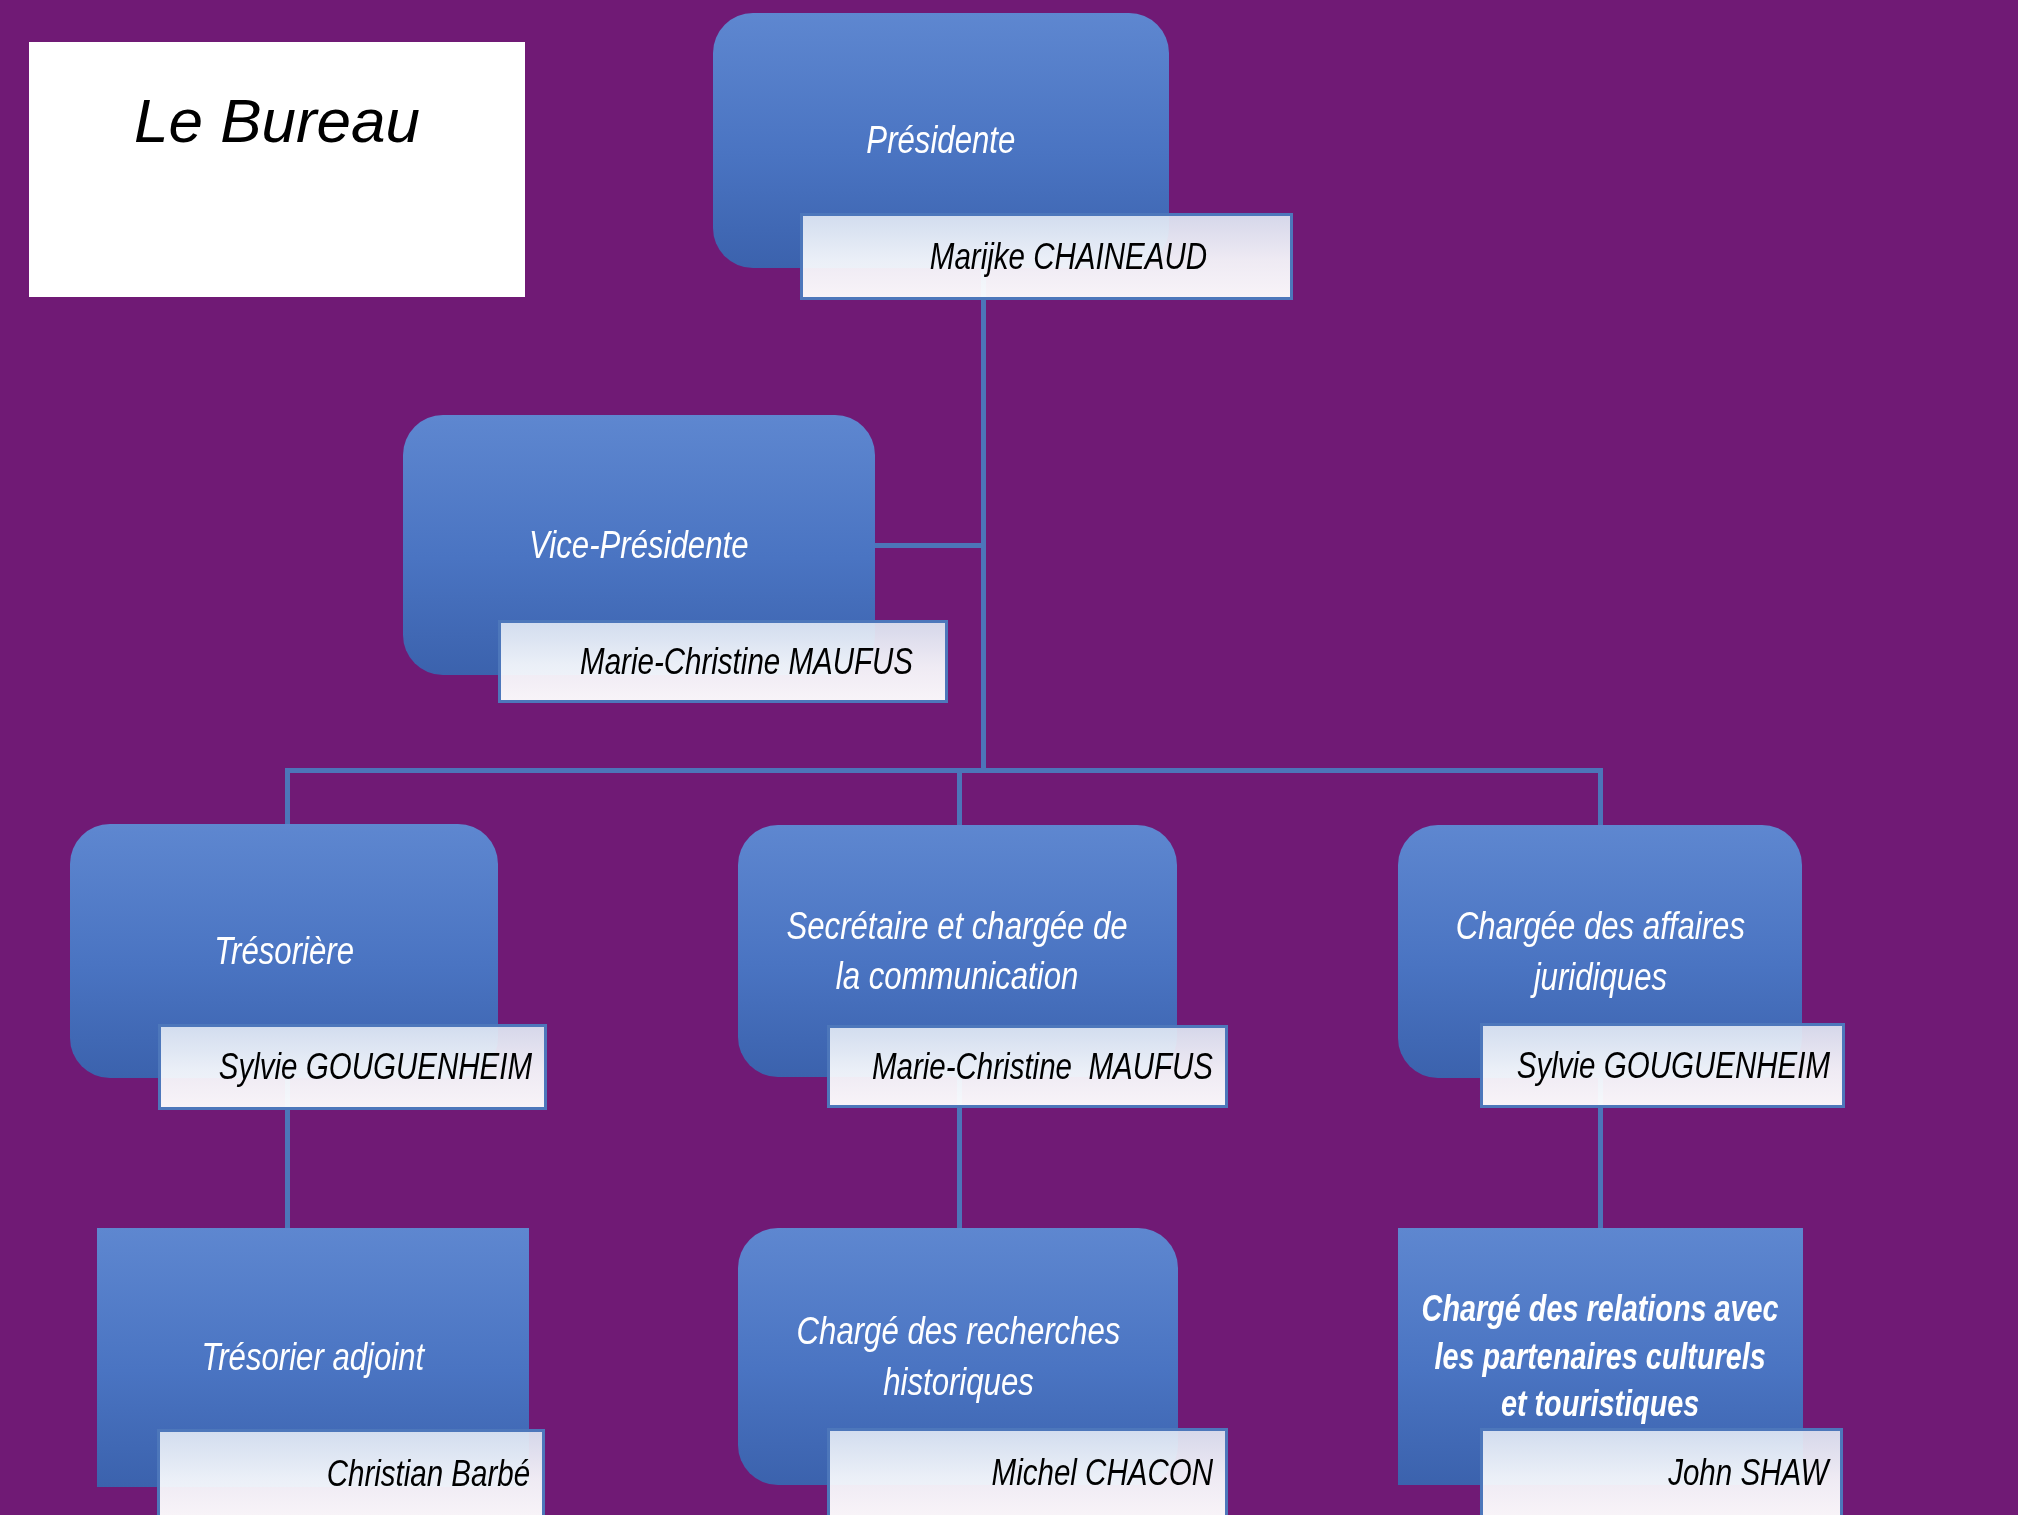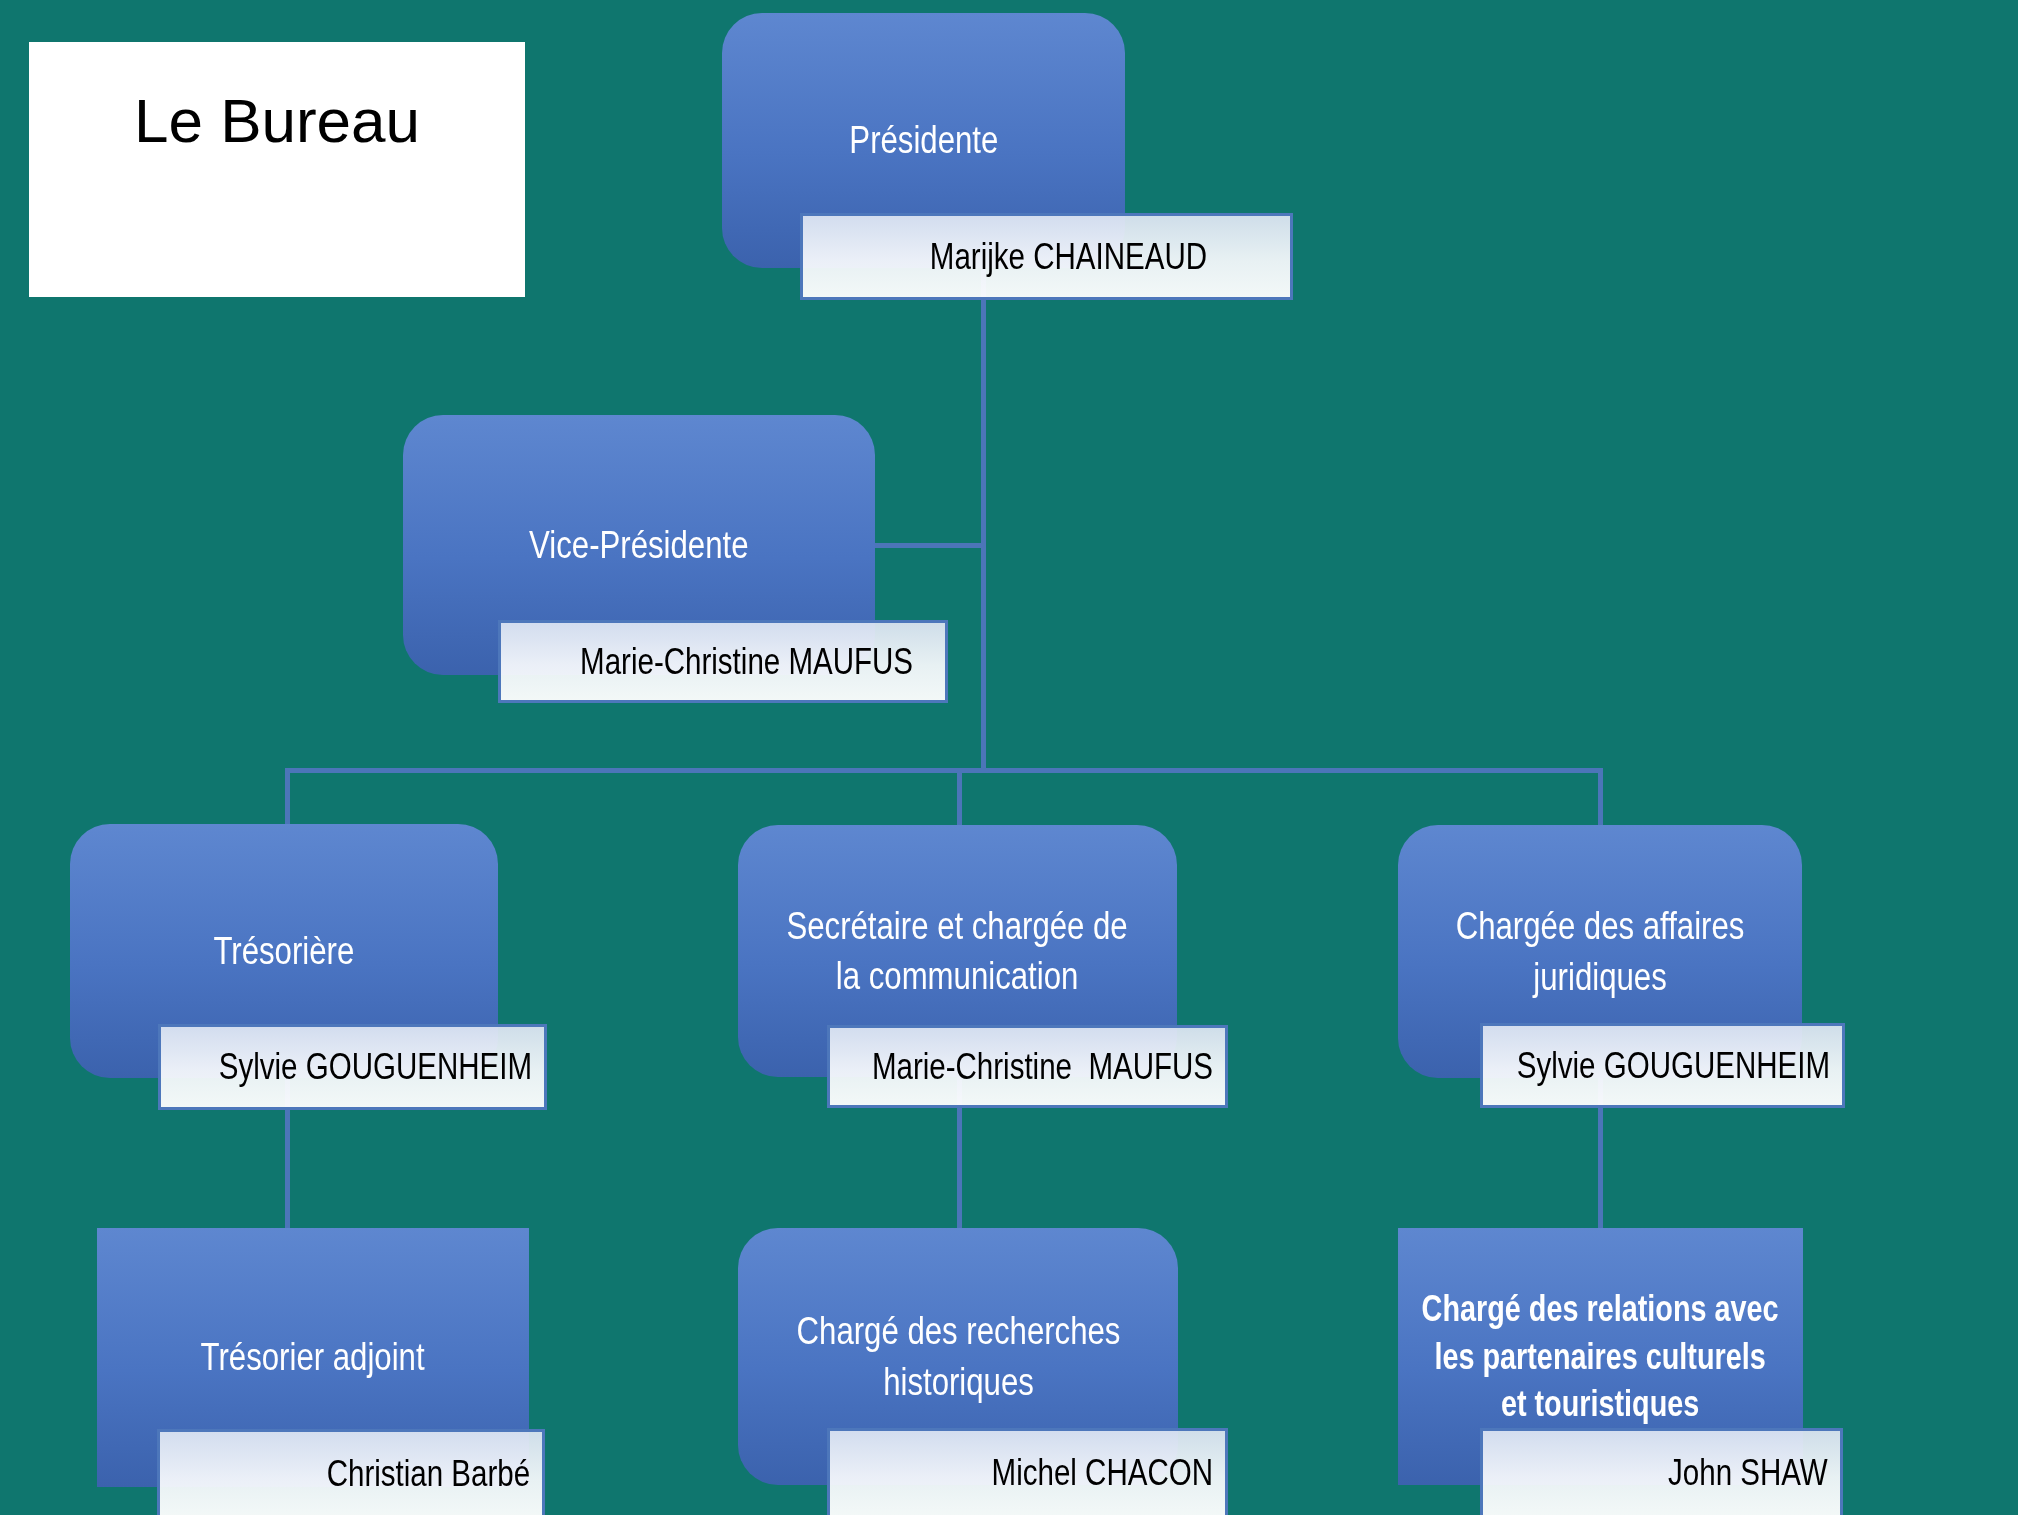--- a/index.html
+++ b/index.html
@@ -1,18 +1,18 @@
 <!DOCTYPE html>
 <html><head>
 <meta charset="utf-8">
 <style>
   html,body{margin:0;padding:0;background:#000;}
   .stage{
-    position:relative;width:2018px;height:1515px;background:#0f766e;
-    overflow:hidden;font-family:"Liberation Sans",sans-serif;
+    position:relative;width:2018px;height:1515px;background:#701a75;
+    overflow:hidden;font-family:"Liberation Sans",sans-serif;font-style:italic;
   }
   
   .title-box{
     position:absolute;left:29px;top:42px;width:496px;height:255px;
     background:#ffffff;display:flex;align-items:center;justify-content:center;
   }
   .title-text{
     color:#000;font-size:62px;line-height:1.58;text-align:center;
     white-space:pre-line;
   }
@@ -36,21 +36,21 @@
     background:linear-gradient(180deg,rgba(222,230,243,0.93) 0%,rgba(248,250,253,0.93) 55%,rgba(255,255,255,0.95) 100%);
     border:3px solid #4d77bb;box-sizing:border-box;
     display:flex;align-items:center;justify-content:flex-end;
     padding-right:12px;
   }
   .name-text{
     color:#000;font-size:36px;white-space:pre;
     transform:scaleX(0.82);transform-origin:100% 50%;
   }
   
-  .n-presidente{left:713px;top:13px;}   .n-presidente .box{width:403px;height:255px;margin-left:9px;}
+  .n-presidente{left:713px;top:13px;}   .n-presidente .box{width:456px;height:255px;}
   .n-presidente .label{left:87px;top:200px;width:493px;height:87px;justify-content:center;padding-right:16px;}
   .n-vice{left:403px;top:415px;}        .n-vice .box{width:472px;height:260px;}
   .n-vice .label{left:95px;top:205px;width:450px;height:83px;padding-right:32px;}
   .n-tresoriere{left:70px;top:824px;}   .n-tresoriere .box{width:428px;height:254px;}
   .n-tresoriere .label{left:88px;top:200px;width:389px;height:86px;}
   .n-secretaire{left:738px;top:825px;}  .n-secretaire .box{width:439px;height:252px;}
   .n-secretaire .label{left:89px;top:200px;width:401px;height:83px;}
   .n-juridique{left:1398px;top:825px;}  .n-juridique .box{width:404px;height:253px;}
   .n-juridique .label{left:82px;top:198px;width:365px;height:85px;}
   .n-adjoint{left:70px;top:1228px;}     .n-adjoint .box{width:432px;height:259px;margin-left:27px;}

